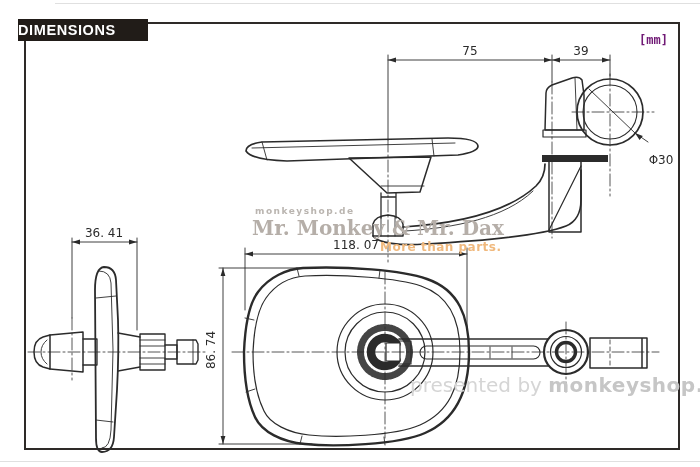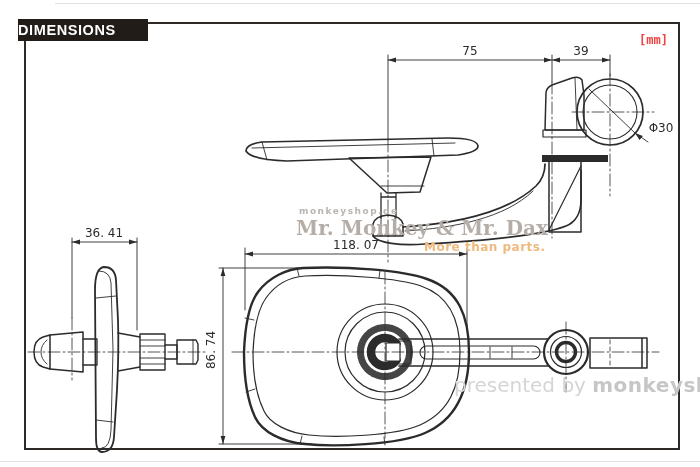--- a/index.html
+++ b/index.html
@@ -12,30 +12,30 @@
     position:absolute;left:24px;top:22px;width:656px;height:428px;
     border:2px solid #2e2a28;box-sizing:border-box;
   }
   #title-box{
     position:absolute;left:18px;top:19px;width:130px;height:22px;
     background:#211c18;color:#ffffff;font-size:14.5px;font-weight:bold;
     letter-spacing:0.6px;line-height:22px;box-sizing:border-box;
     font-family:"Liberation Sans","DejaVu Sans",sans-serif;
   }
   #units-label{
-    position:absolute;left:639px;top:33px;font-size:12px;color:#ef4444;
+    position:absolute;left:639px;top:33px;font-size:12px;color:#701a75;
     font-family:"DejaVu Sans Mono",monospace;font-weight:bold;
   }
   svg{position:absolute;left:0;top:0;}
   .dim-label{
     position:absolute;font-size:12px;color:#2b2b2b;white-space:nowrap;
     transform:translate(-50%,-50%);font-family:"DejaVu Sans",sans-serif;
   }
   .dim-label.rot{transform:translate(-50%,-50%) rotate(-90deg);}
-  .wm{position:absolute;white-space:nowrap;user-select:none;margin-left:44px;}
+  .wm{position:absolute;white-space:nowrap;user-select:none;}
   #wm-small{left:255px;top:206px;font-size:9px;font-weight:bold;
     letter-spacing:1.5px;color:#bab5b0;}
   #wm-brand{left:252px;top:216px;font-size:20px;font-weight:bold;
     color:#b5aea8;font-family:"DejaVu Serif",serif;}
   #wm-tagline{left:380px;top:240px;font-size:12px;font-weight:bold;
     letter-spacing:0.5px;color:#f0b97e;}
   #wm-presented{left:410px;top:373px;font-size:20px;color:#d5d5d5;}
   #wm-presented .brand{font-weight:bold;color:#c6c6c6;letter-spacing:0.5px;}
 </style>
 </head>
@@ -158,21 +158,21 @@
         <path d="M232,352 L659,352 M385,272 L385,438 M566,322 L566,392" stroke-width="0.8" stroke-dasharray="12 3 2 3"></path>
       </g>
     </g>
   </svg>
 
   <div id="title-box">DIMENSIONS</div>
   <div id="units-label">[mm]</div>
 
   <div class="dim-label" style="left:470px;top:51px">75</div>
   <div class="dim-label" style="left:581px;top:51px">39</div>
-  <div class="dim-label" style="left:661px;top:128px">Φ30</div>
+  <div class="dim-label" style="left:661px;top:160px">Φ30</div>
   <div class="dim-label" style="left:104px;top:233px">36. 41</div>
   <div class="dim-label" style="left:356px;top:245px">118. 07</div>
   <div class="dim-label rot" style="left:211px;top:350px">86. 74</div>
 
   <div class="wm" id="wm-small">monkeyshop.de</div>
   <div class="wm" id="wm-brand">Mr. Monkey &amp; Mr. Dax</div>
   <div class="wm" id="wm-tagline">More than parts.</div>
   <div class="wm" id="wm-presented"><span>presented by </span><span class="brand">monkeyshop.de</span></div>
 
 </div>

